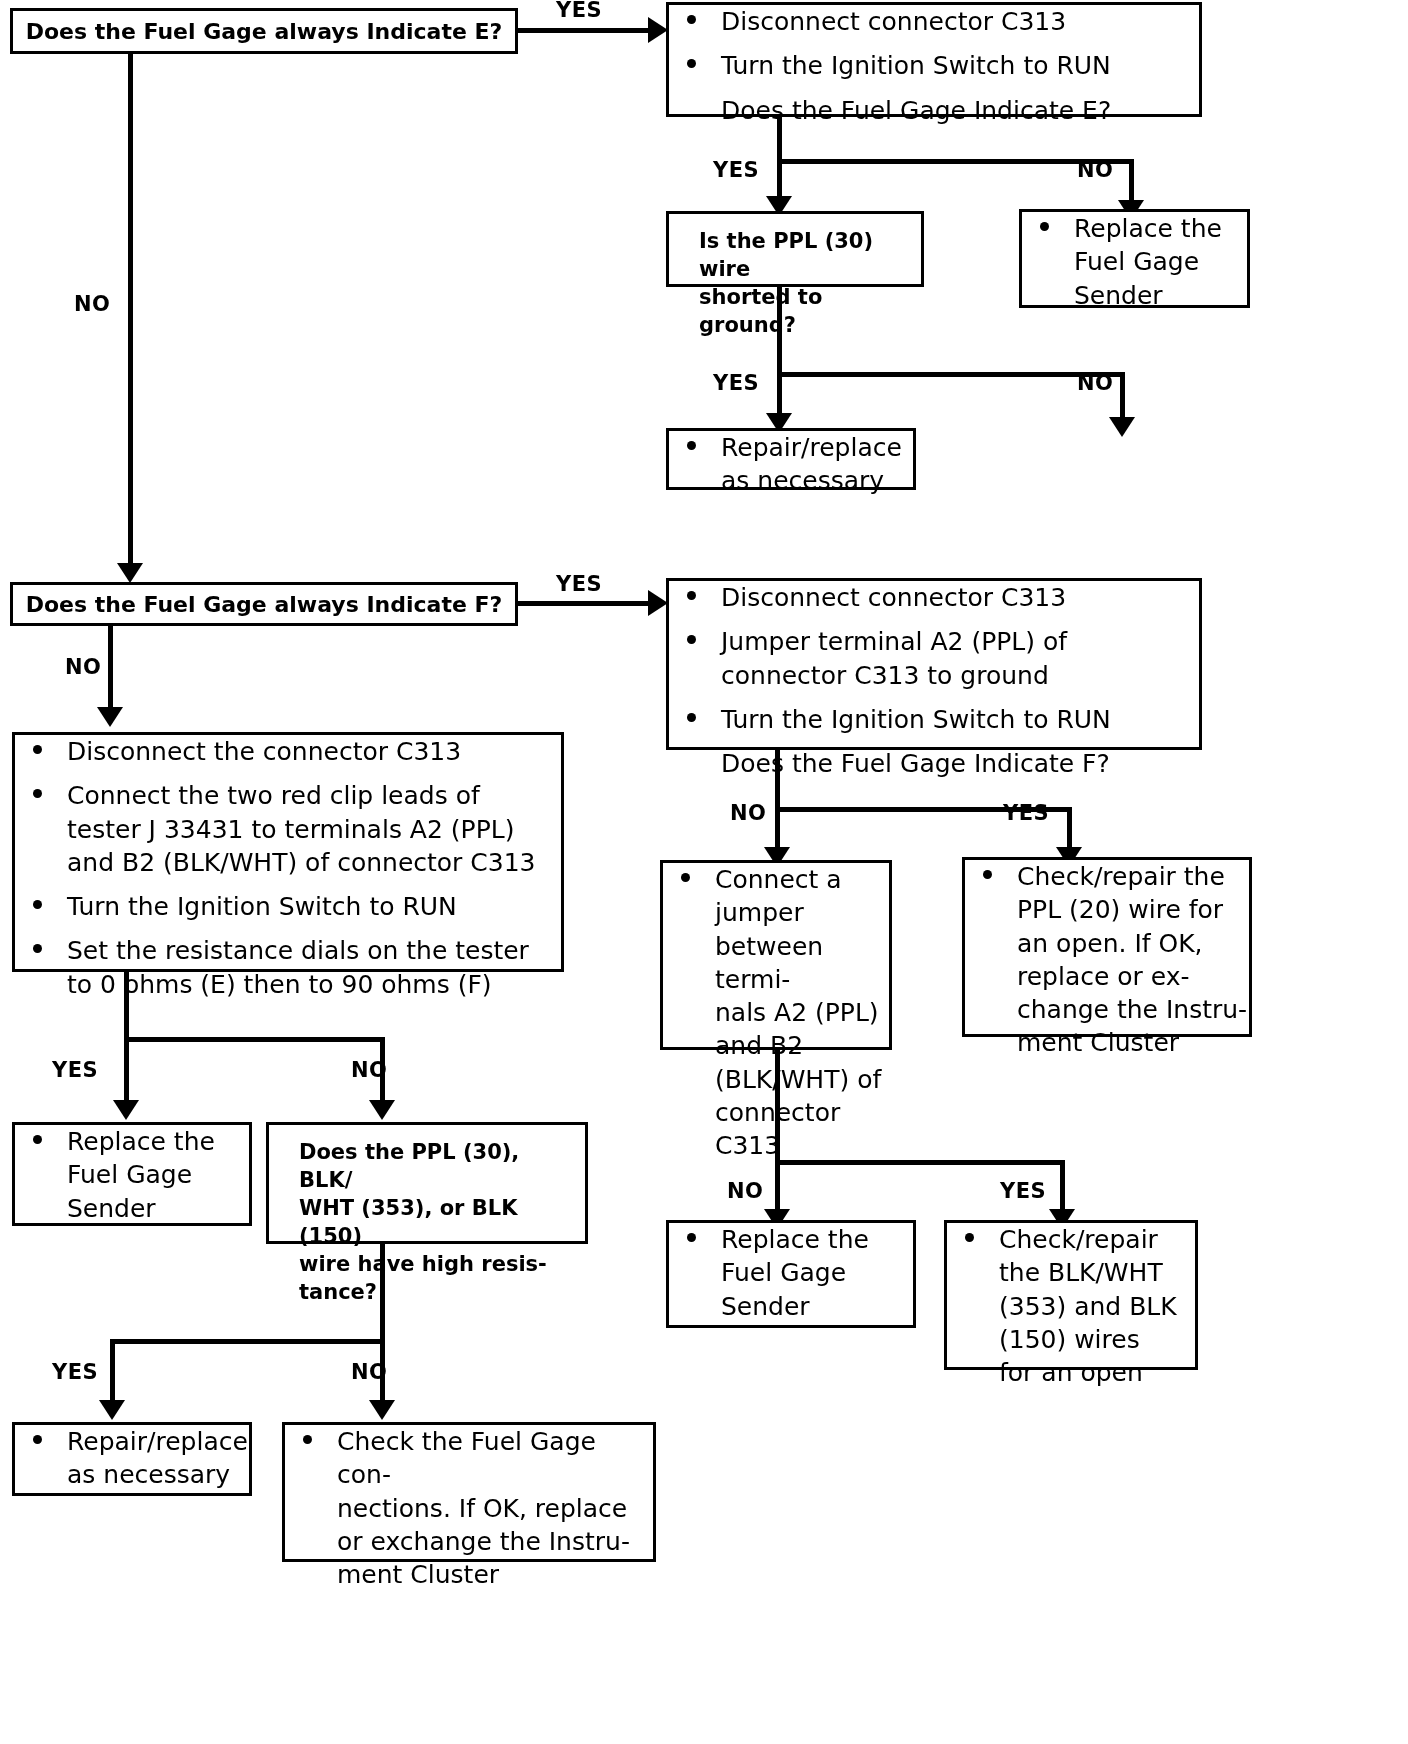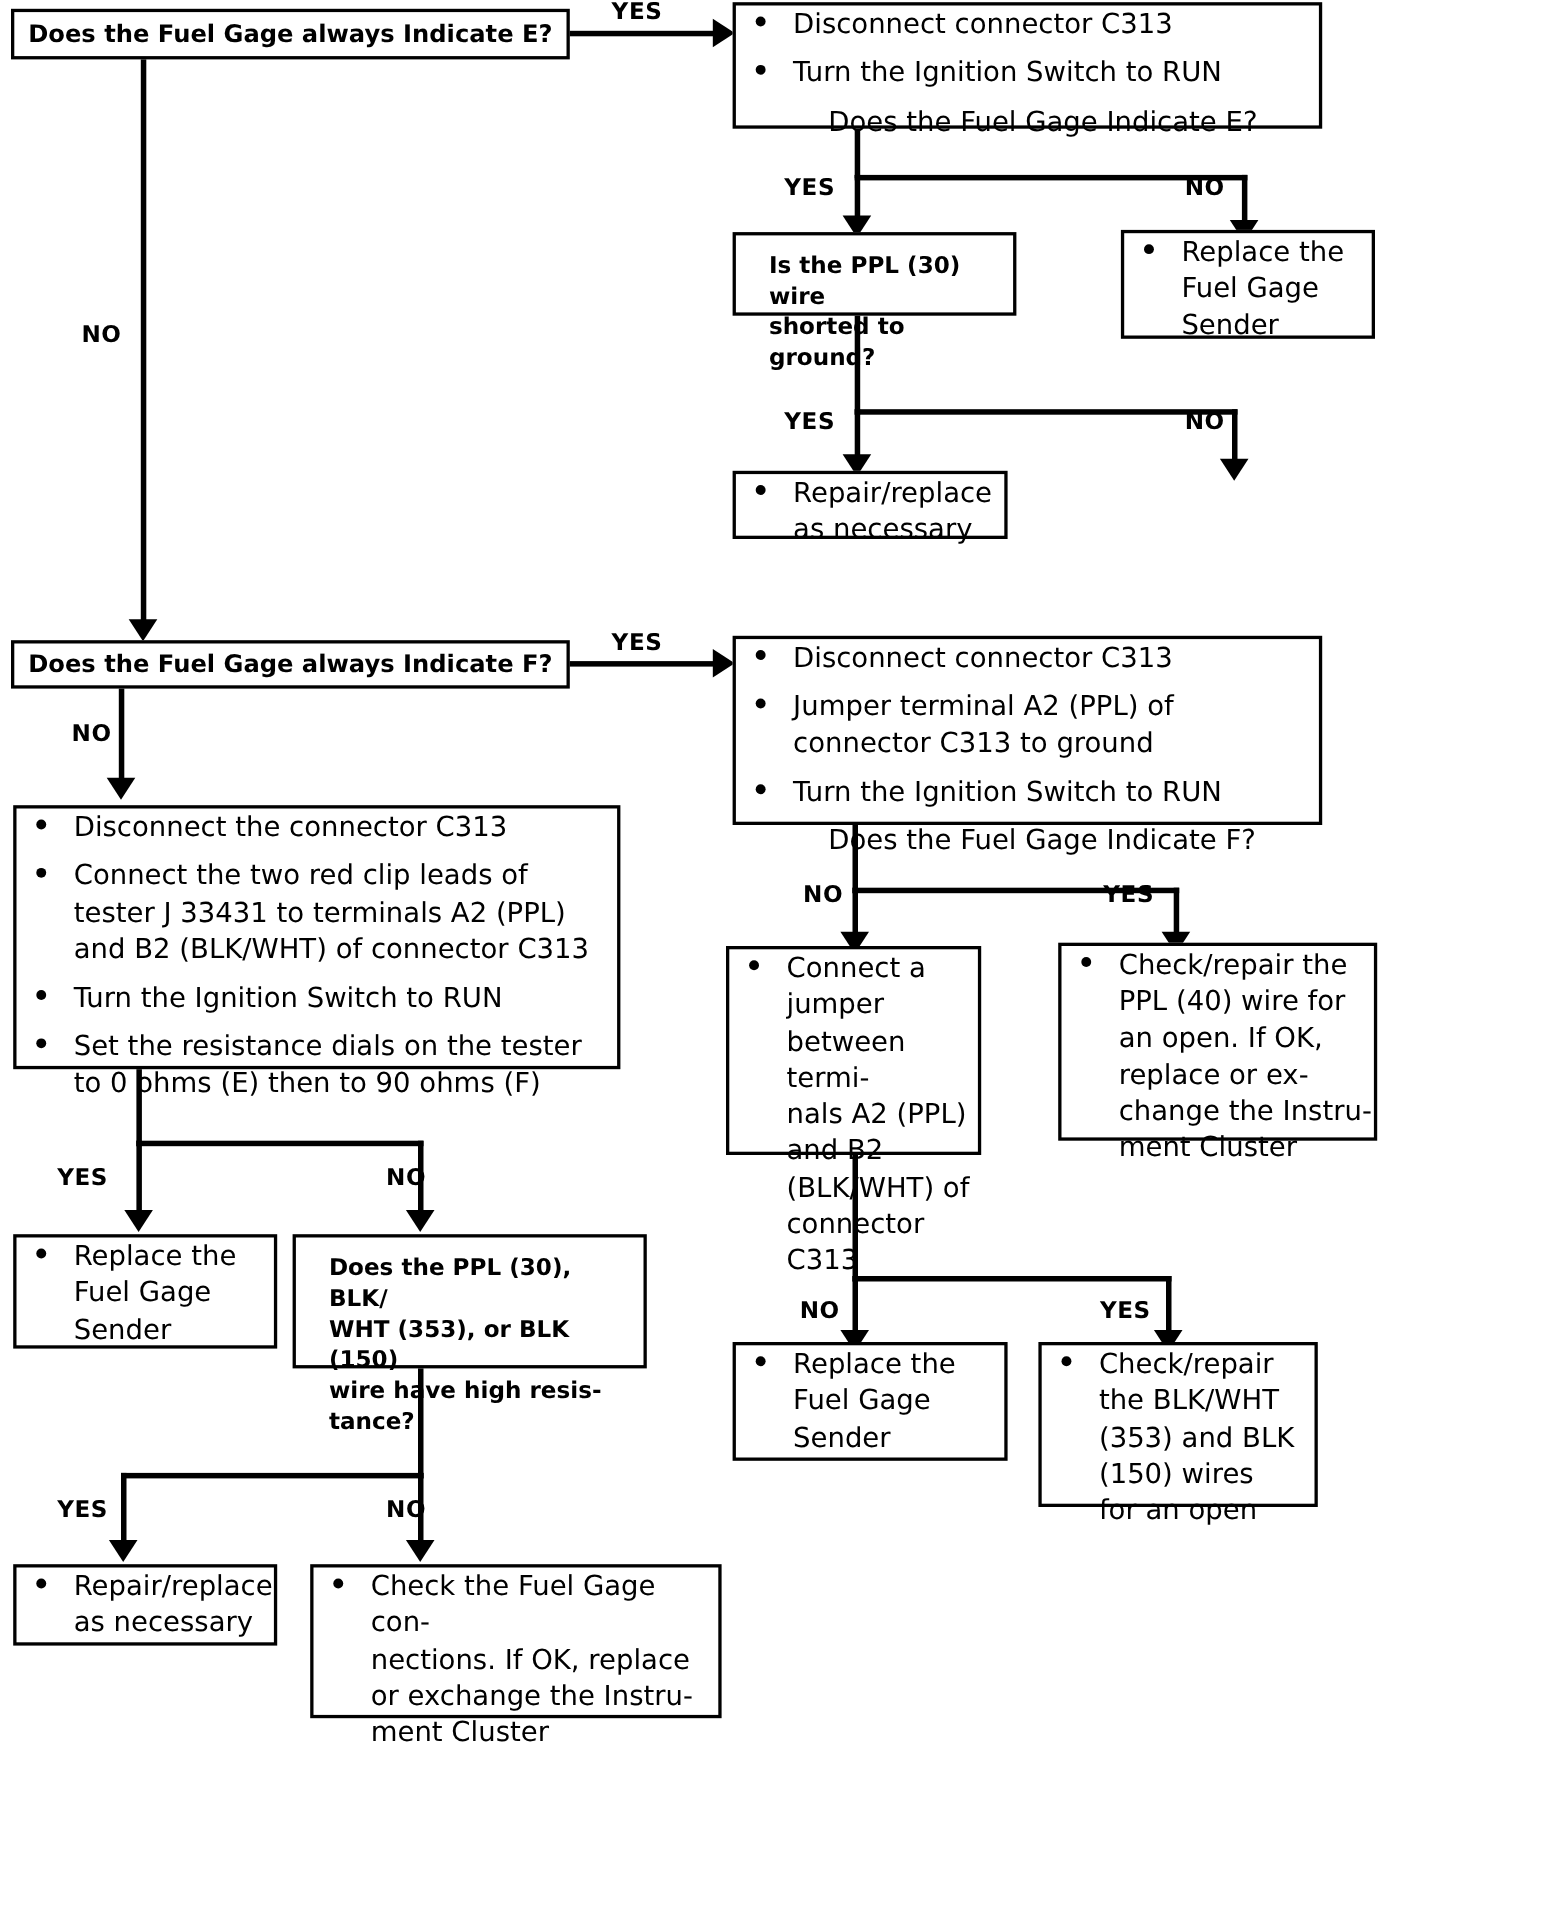--- a/index.html
+++ b/index.html
@@ -74,21 +74,20 @@
     position: absolute;
     left: 18px;
     top: 10px;
     width: 9px;
     height: 9px;
     background: #000;
     border-radius: 50%;
   }
   ul.steps li.plain {
     padding-left: 52px;
-    margin-left: 32px;
   }
   ul.steps li:last-child { margin-bottom: 0; }
   .pad { padding: 14px 10px 12px 0; }
   .centered-q {
     display: flex;
     align-items: center;
     justify-content: center;
     height: 100%;
     font-weight: bold;
     font-size: 22px;
@@ -227,21 +226,21 @@
   <div class="box" style="left:660px; top:860px; width:232px; height:190px;">
     <ul class="steps pad">
       <li class="bulleted" style="white-space:pre-line;">Connect a jumper between termi-
 nals A2 (PPL) and B2 (BLK/WHT) of connector C313</li>
     </ul>
   </div>
 
   <div class="box" style="left:962px; top:857px; width:290px; height:180px;">
     <ul class="steps pad">
       <li class="bulleted" style="white-space:pre-line;">Check/repair the
-PPL (40) wire for
+PPL (20) wire for
 an open. If OK,
 replace or ex-
 change the Instru-
 ment Cluster</li>
     </ul>
   </div>
 
   <div class="line vline" style="left:775px; top:1050px; height:115px;"></div>
   <div class="line hline" style="left:775px; top:1160px; width:290px;"></div>
 

